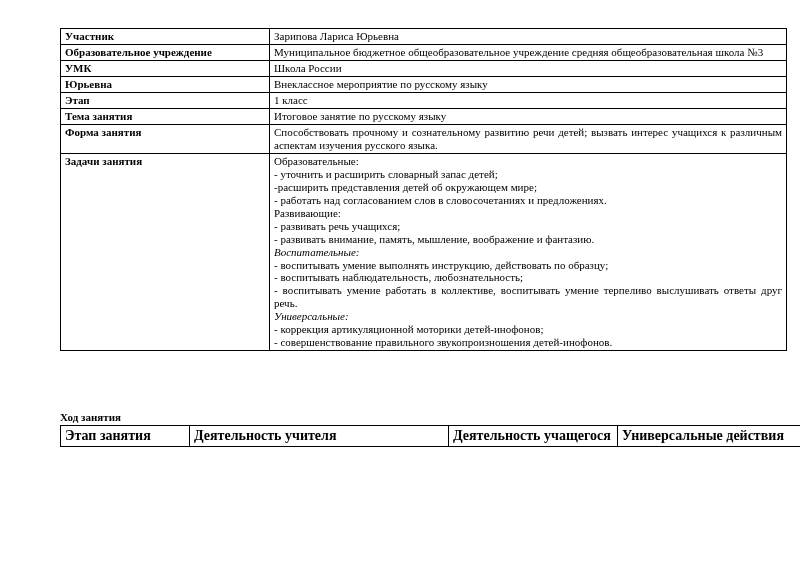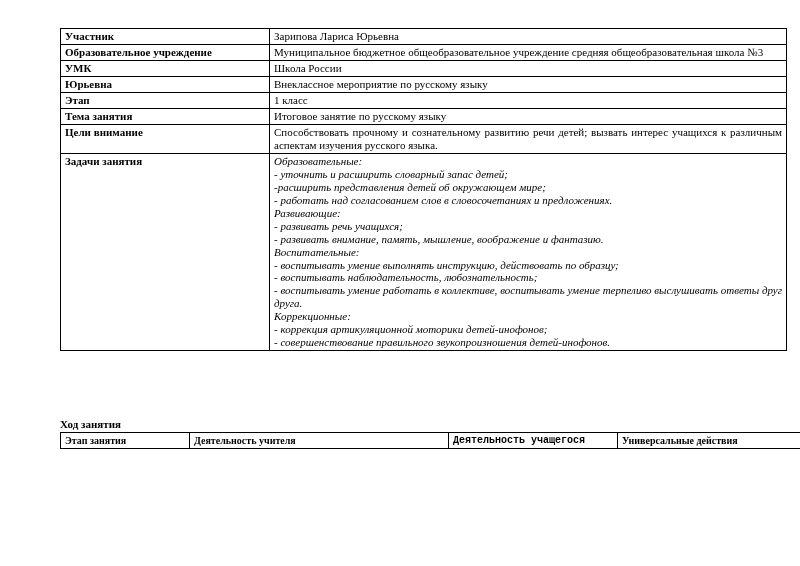--- a/index.html
+++ b/index.html
@@ -44,47 +44,46 @@
   }
   .just {
     text-align: justify;
     text-justify: inter-word;
   }
   .italic {
     font-style: italic;
   }
   .line {
     display: block;
-    font-style: italic;
   }
   .gap {
     height: 60px;
   }
   .hod-title {
     font-weight: bold;
     font-size: 11px;
-    margin: 7px 0 2px 0;
+    margin: 0 0 2px 0;
     padding: 0;
   }
   table.hod {
     border-collapse: collapse;
     table-layout: fixed;
     width: 708px;
   }
   table.hod td {
     border: 1px solid #000000;
     font-weight: bold;
-    font-size: 10px;
+    font-size: 14px;
     padding: 2px 4px;
     vertical-align: top;
     margin-top: 27px;
   }
   .c1 { width: 120px; }
   .c2 { width: 250px; }
-  .c3 { width: 160px; font-family: Liberation Mono, monospace; }
+  .c3 { width: 160px; }
   .c4 { width: 178px; }
 </style>
 </head>
 <body>
 
 <div class="page">
 
   <table class="doc">
     <tbody>
       <tr>
@@ -105,42 +104,42 @@
       </tr>
       <tr>
         <td class="label">Этап</td>
         <td class="value">1 класс</td>
       </tr>
       <tr>
         <td class="label">Тема занятия</td>
         <td class="value">Итоговое занятие по русскому языку</td>
       </tr>
       <tr>
-        <td class="label">Цели внимание</td>
+        <td class="label">Форма занятия</td>
         <td class="value just">Способствовать прочному и сознательному развитию речи детей; вызвать интерес учащихся к различным аспектам изучения русского языка.</td>
       </tr>
 
       <tr>
         <td class="label">Задачи занятия</td>
         <td class="value">
           <span class="line">Образовательные:</span>
           <span class="line">- уточнить и расширить словарный запас детей;</span>
           <span class="line">-расширить представления детей об окружающем мире;</span>
           <span class="line">- работать над согласованием слов в словосочетаниях и предложениях.</span>
 
           <span class="line">Развивающие:</span>
           <span class="line">- развивать речь учащихся;</span>
           <span class="line">- развивать внимание, память, мышление, воображение и фантазию.</span>
 
           <span class="line italic">Воспитательные:</span>
           <span class="line">- воспитывать умение выполнять инструкцию, действовать по образцу;</span>
           <span class="line">- воспитывать наблюдательность, любознательность;</span>
-          <span class="line just">- воспитывать умение работать в коллективе, воспитывать умение терпеливо выслушивать ответы друг друга.</span>
+          <span class="line just">- воспитывать умение работать в коллективе, воспитывать умение терпеливо выслушивать ответы друг речь.</span>
 
-          <span class="line italic">Коррекционные:</span>
+          <span class="line italic">Универсальные:</span>
           <span class="line">- коррекция артикуляционной моторики детей-инофонов;</span>
           <span class="line">- совершенствование правильного звукопроизношения детей-инофонов.</span>
         </td>
       </tr>
 
     </tbody>
   </table>
 
   <div class="gap"></div>
 

